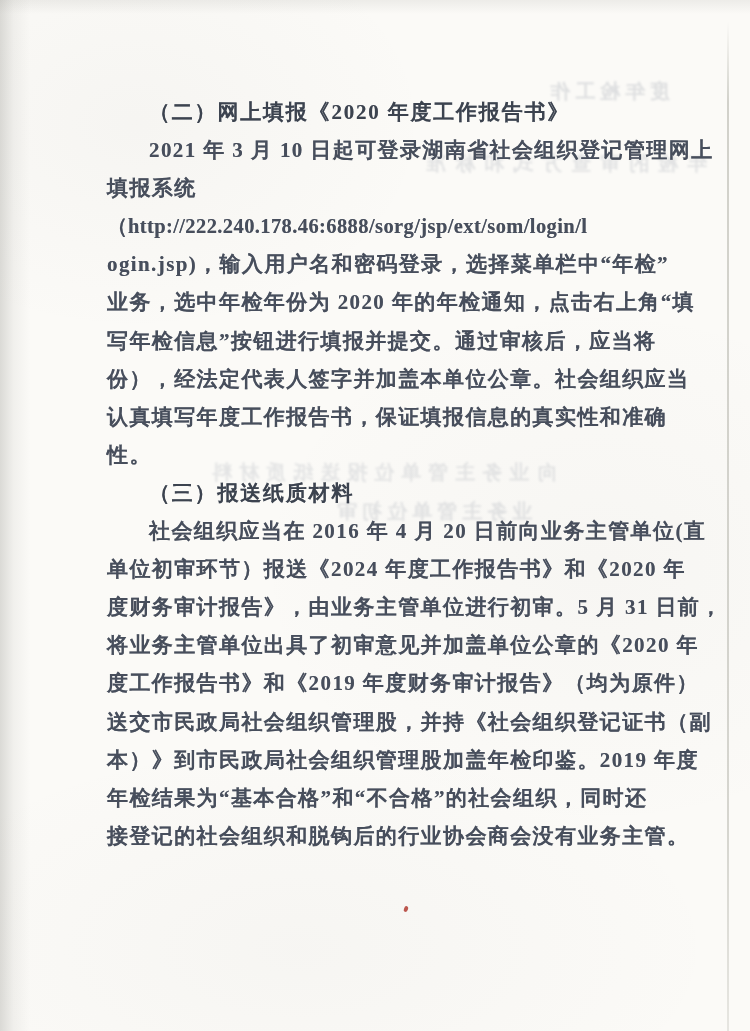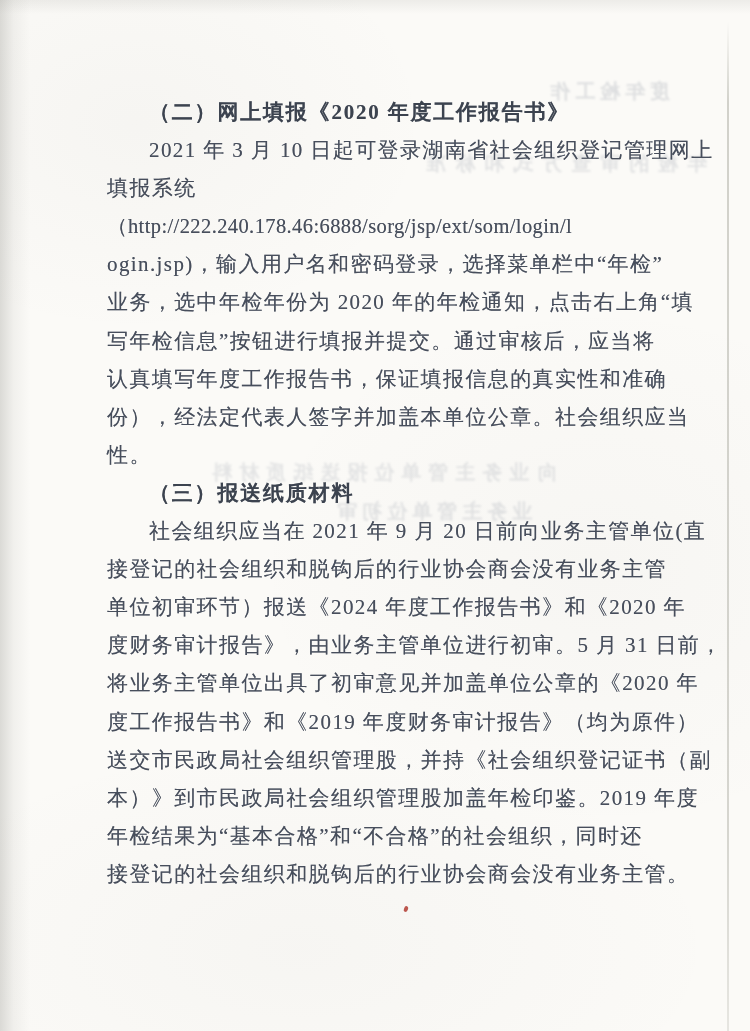--- a/index.html
+++ b/index.html
@@ -48,20 +48,21 @@
     font-size: 21px;
     line-height: 38.1px;
     letter-spacing: 1.4px;
     color: #474e5c;
     text-shadow: 0 0 0.6px rgba(71,78,92,0.55);
     margin-top: 20px;
   }
   .line {
     height: 38.1px;
     white-space: nowrap;
+    font-weight: bold;
   }
   .indent { text-indent: 2em; }
   .h {
     font-weight: 700;
     color: #3c434f;
     letter-spacing: 1.8px;
   }
   .latin {
     letter-spacing: 0.4px;
     font-size: 20.5px;
@@ -112,26 +113,25 @@
   <div class="ghost g4">业务主管单位初审</div>
 
   <div class="textblock">
     <div class="line h indent">（二）网上填报《2020 年度工作报告书》</div>
     <div class="line indent">2021 年 3 月 10 日起可登录湖南省社会组织登记管理网上</div>
     <div class="line">填报系统</div>
     <div class="line latin">（http://222.240.178.46:6888/sorg/jsp/ext/som/login/l</div>
     <div class="line">ogin.jsp)，输入用户名和密码登录，选择菜单栏中“年检”</div>
     <div class="line">业务，选中年检年份为 2020 年的年检通知，点击右上角“填</div>
     <div class="line">写年检信息”按钮进行填报并提交。通过审核后，应当将</div>
+    <div class="line">份），经法定代表人签字并加盖本单位公章。社会组织应当</div>
     <div class="line">认真填写年度工作报告书，保证填报信息的真实性和准确</div>
-    <div class="line">份），经法定代表人签字并加盖本单位公章。社会组织应当</div>
     <div class="line">性。</div>
     <div class="line h indent">（三）报送纸质材料</div>
-    <div class="line indent">社会组织应当在 2021 年 9 月 20 日前向业务主管单位(直</div>
-    <div class="line">接登记的社会组织和脱钩后的行业协会商会没有业务主管</div>
+    <div class="line indent">社会组织应当在 2016 年 4 月 20 日前向业务主管单位(直</div>
     <div class="line">单位初审环节）报送《2024 年度工作报告书》和《2020 年</div>
     <div class="line">度财务审计报告》，由业务主管单位进行初审。5 月 31 日前，</div>
     <div class="line">将业务主管单位出具了初审意见并加盖单位公章的《2020 年</div>
     <div class="line">度工作报告书》和《2019 年度财务审计报告》（均为原件）</div>
     <div class="line">送交市民政局社会组织管理股，并持《社会组织登记证书（副</div>
     <div class="line">本）》到市民政局社会组织管理股加盖年检印鉴。2019 年度</div>
     <div class="line">年检结果为“基本合格”和“不合格”的社会组织，同时还</div>
     <div class="line">接登记的社会组织和脱钩后的行业协会商会没有业务主管。</div>
   </div>
 

